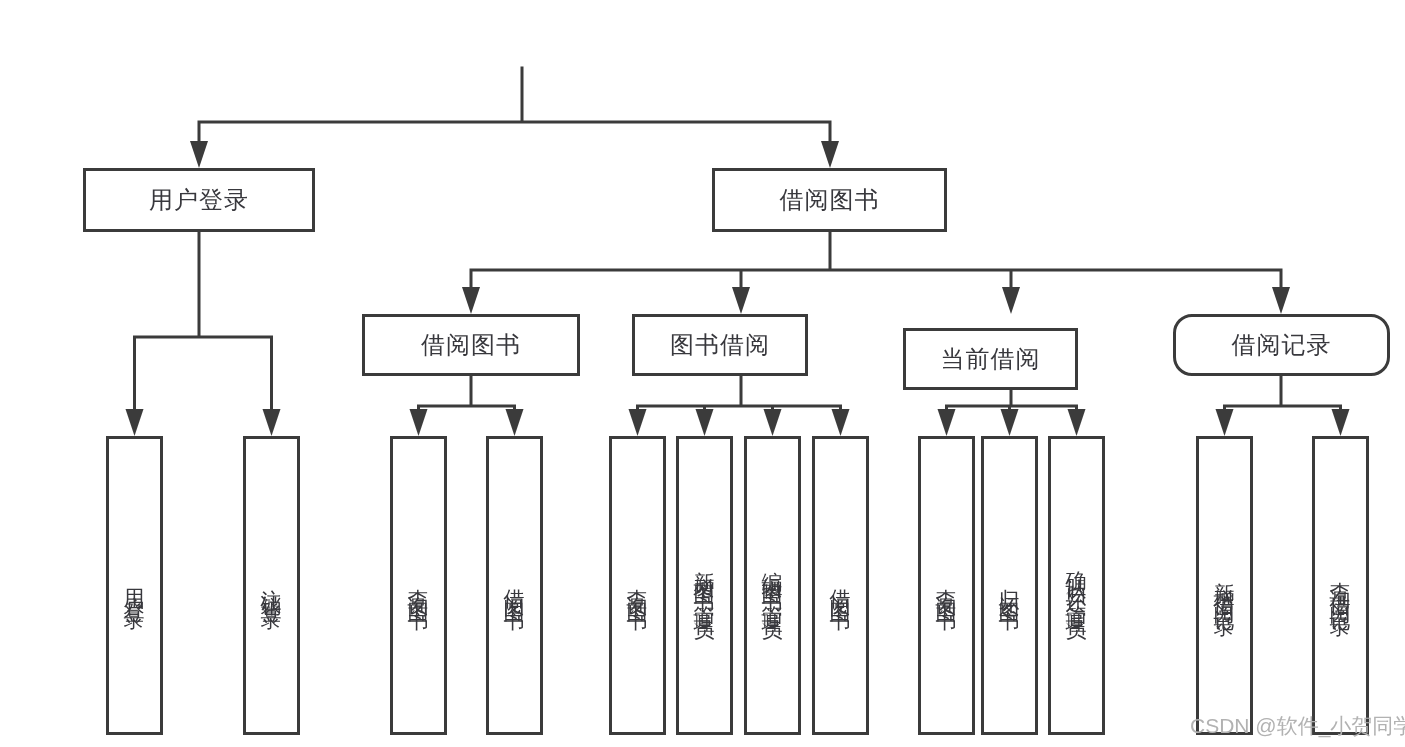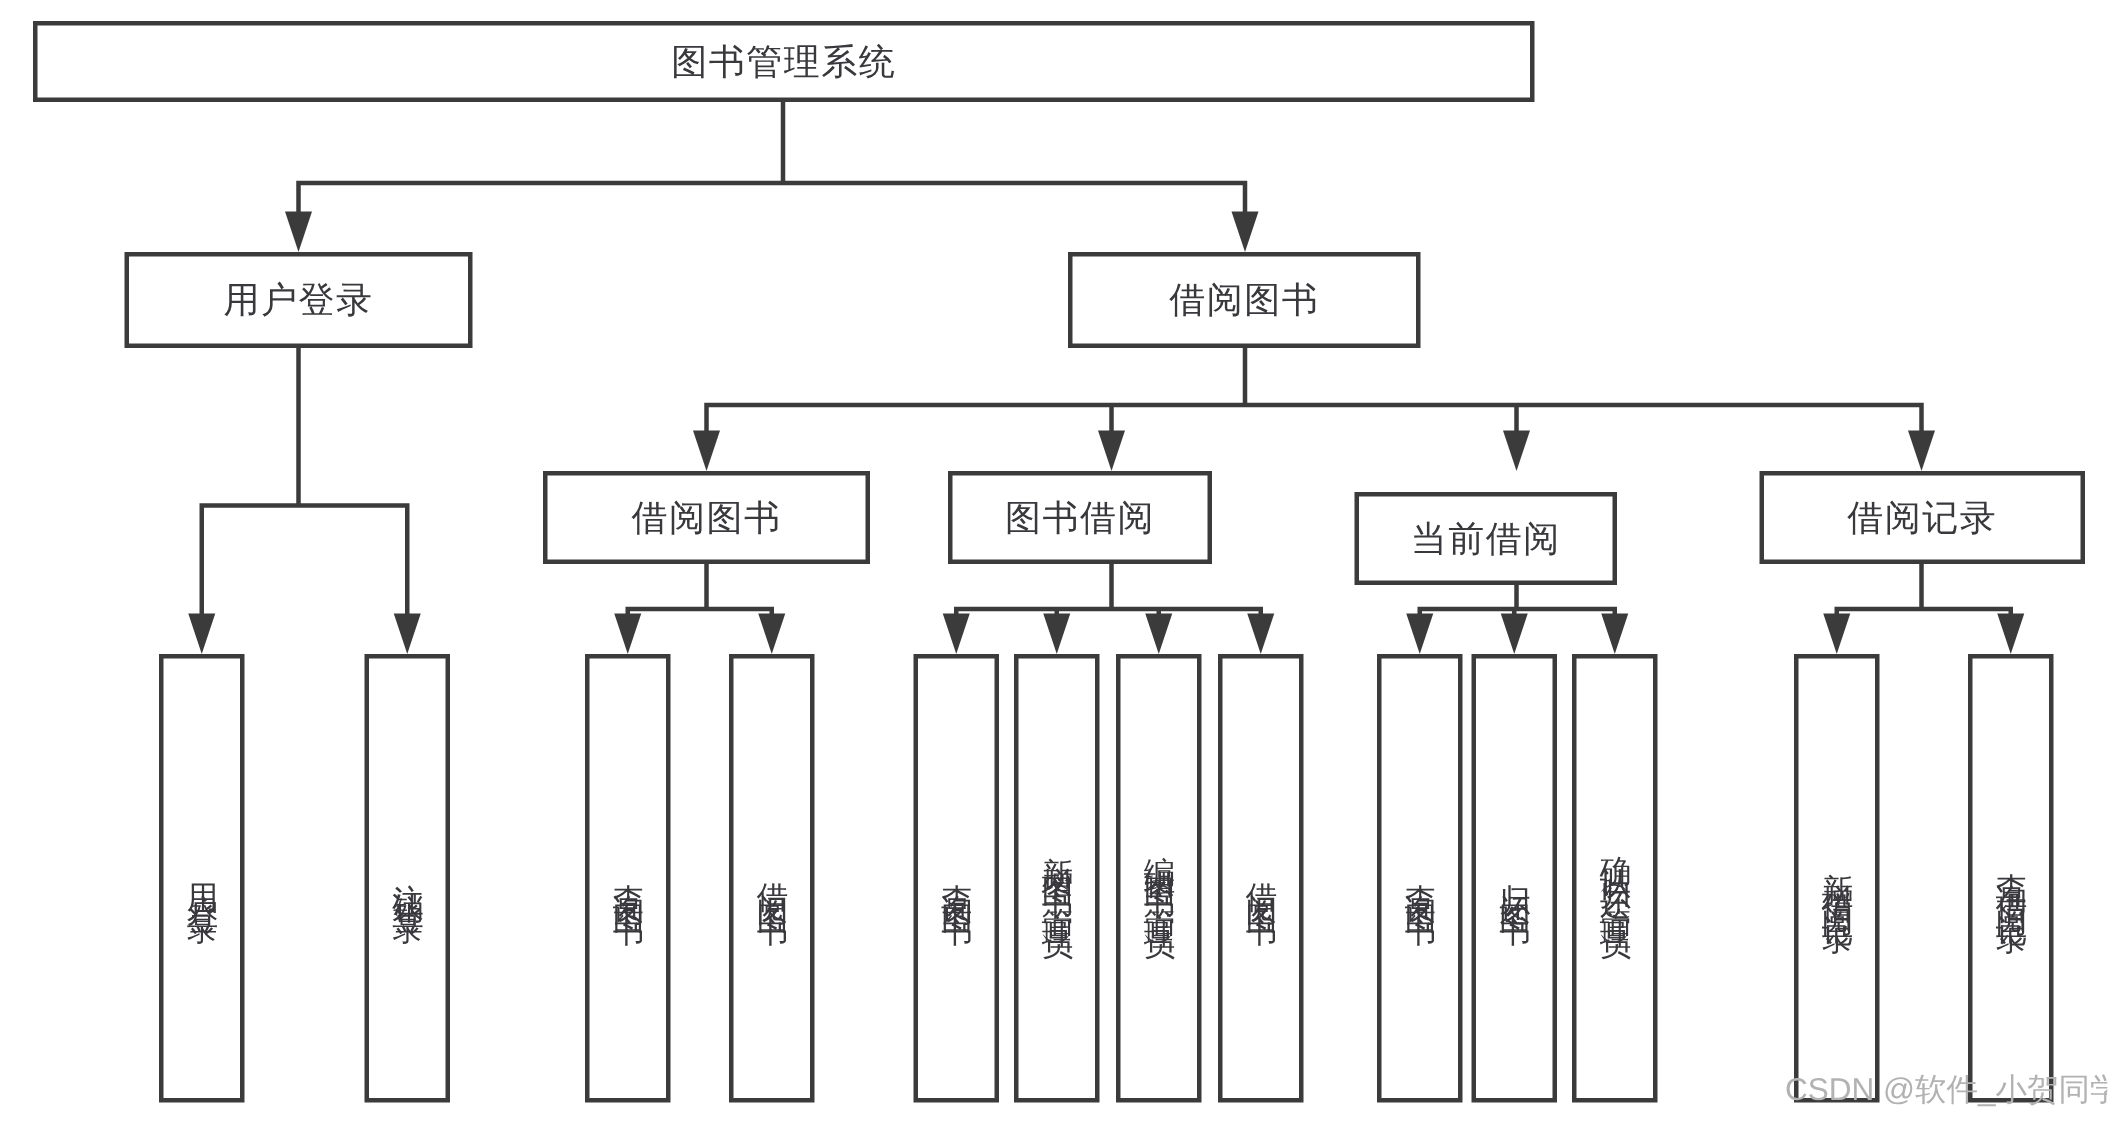--- a/index.html
+++ b/index.html
@@ -49,21 +49,21 @@
     line-height: 1;
     white-space: nowrap;
   }
   
   #n-root           { left: 22px;   top: 14px;  width: 1001px; height: 54px; }
   #n-user-login     { left: 83px;   top: 168px; width: 232px;  height: 64px; }
   #n-book-mgmt      { left: 712px;  top: 168px; width: 235px;  height: 64px; }
   #n-new-book-rec   { left: 362px;  top: 314px; width: 218px;  height: 62px; }
   #n-book-borrow    { left: 632px;  top: 314px; width: 176px;  height: 62px; }
   #n-current-borrow { left: 903px;  top: 328px; width: 175px;  height: 62px; }
-  #n-borrow-records { left: 1173px; top: 314px; width: 217px;  height: 62px; }
+  #n-borrow-records { left: 1173px; top: 314px; width: 217px;  height: 62px; border-radius: 19px; }
   .leaf { top: 436px; width: 57px; height: 299px; }
   #l-user-login     { left: 106px; }
   #l-logout         { left: 243px; }
   #l-query-book-1   { left: 390px; }
   #l-borrow-book-1  { left: 486px; }
   #l-query-book-2   { left: 609px; }
   #l-add-book       { left: 676px; }
   #l-edit-book      { left: 744px; }
   #l-borrow-book-2  { left: 812px; }
   #l-query-book-3   { left: 918px; }
@@ -137,23 +137,20 @@
       <polygon points="763.5,409 781.5,409 772.5,436"></polygon>
       <polygon points="831.5,409 849.5,409 840.5,436"></polygon>
       <polygon points="937.5,409 955.5,409 946.5,436"></polygon>
       <polygon points="1000.5,409 1018.5,409 1009.5,436"></polygon>
       <polygon points="1067.5,409 1085.5,409 1076.5,436"></polygon>
       <polygon points="1215.5,409 1233.5,409 1224.5,436"></polygon>
       <polygon points="1331.5,409 1349.5,409 1340.5,436"></polygon>
     </g>
   </svg>
 
-  <div class="node node-h" id="n-root">
-    <span>图书管理系统</span>
-  </div>
 
   <div class="node node-h" id="n-user-login">
     <span>用户登录</span>
   </div>
   <div class="node node-h" id="n-book-mgmt">
     <span>借阅图书</span>
   </div>
 
   <div class="node node-h" id="n-new-book-rec">
     <span>借阅图书</span>

